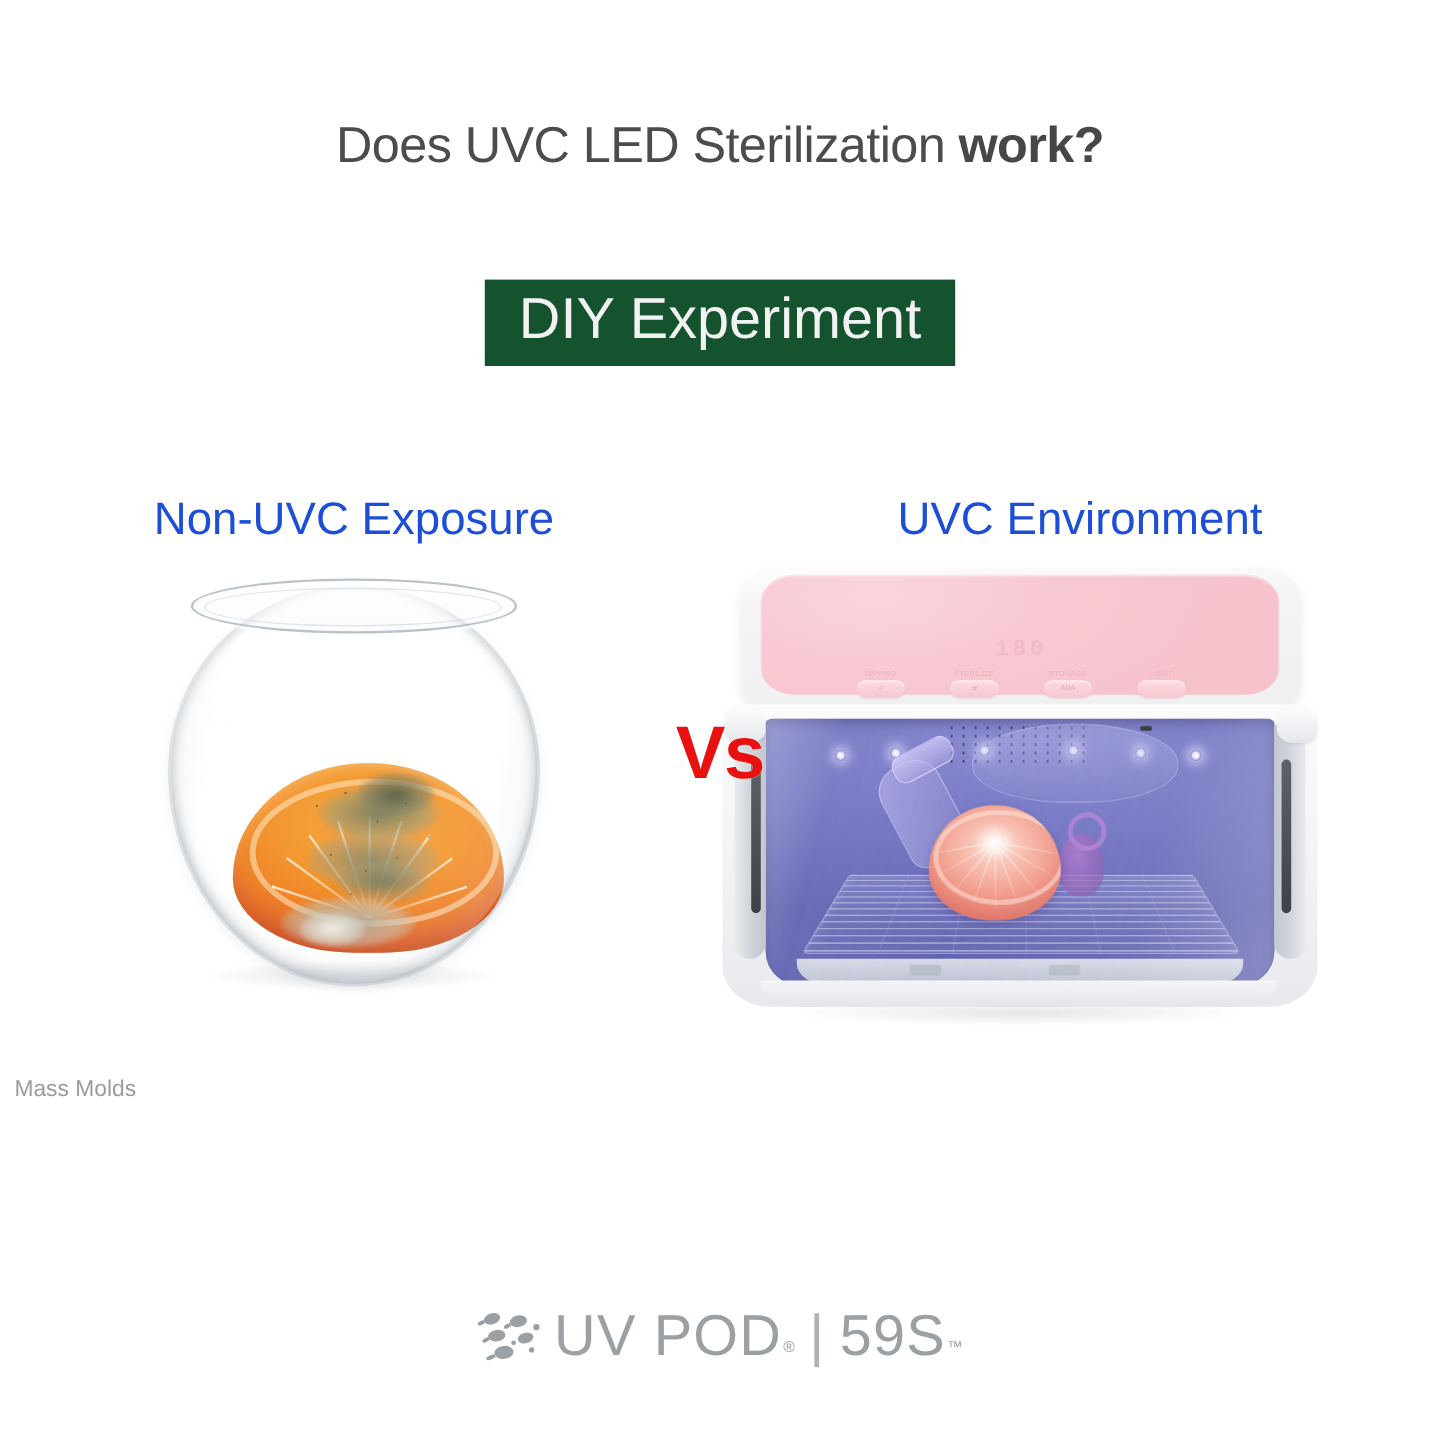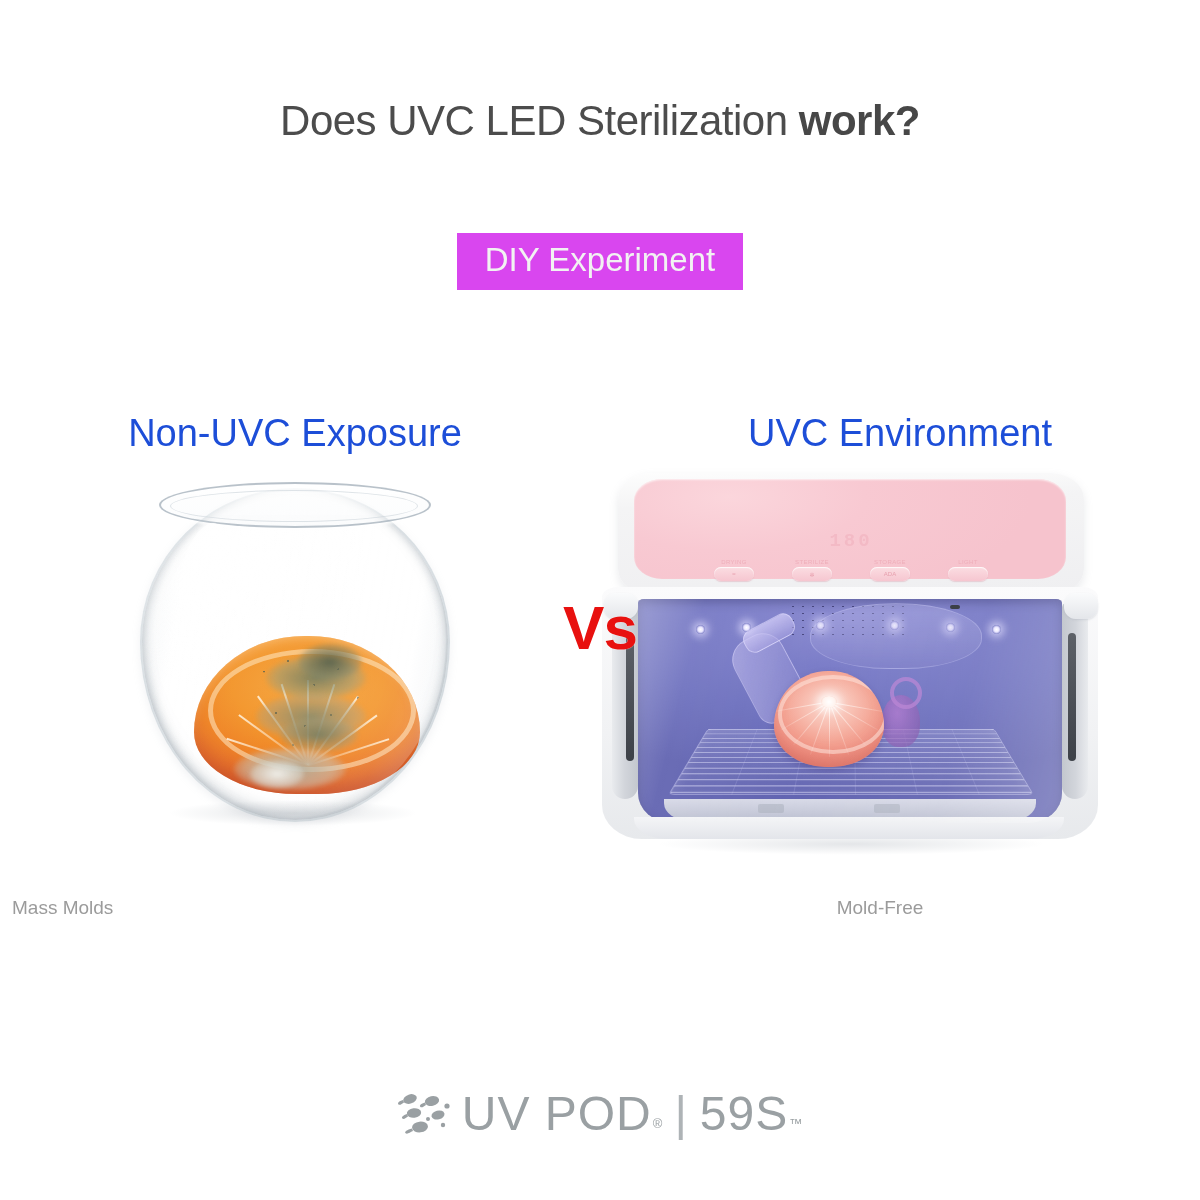--- a/index.html
+++ b/index.html
@@ -21,23 +21,23 @@
     font-weight:400;
     letter-spacing:-0.5px;
     white-space:nowrap;
   }
   .title .bold{font-weight:700;color:#474747;}
 
   
   .badge-wrap{position:absolute;left:0;top:233px;width:1200px;text-align:center;}
   .badge{
     display:inline-block;
-    background:#d946ef;
+    background:#14532d;
     color:#f2f2f2;
-    font-size:33px;
+    font-size:48px;
     font-weight:400;
     letter-spacing:0px;
     padding:10px 28px 14px 28px;
     line-height:1.0;
   }
 
   
   .col-head{
     position:absolute;top:412px;
     font-size:38px;color:#1d4ed8;font-weight:400;
@@ -501,21 +501,20 @@
     <div class="ear r"></div>
     <div class="hinge l"></div>
     <div class="hinge r"></div>
     <div class="hinge-slot l"></div>
     <div class="hinge-slot r"></div>
     <div class="sensor-dot"></div>
     <div class="pod-base"></div>
   </div>
 
   <div class="caption left">Mass Molds</div>
-  <div class="caption right">Mold-Free</div>
 
   <div class="footer">
     <svg class="germ-icon" viewBox="0 0 56 46" aria-hidden="true">
       <g fill="#9aa0a3">
         <ellipse cx="12" cy="8" rx="7" ry="4.6" transform="rotate(-18 12 8)"></ellipse>
         <path d="M5 9 C1 10 -1 12 0.5 13.4 C2 14.6 4 12.6 6 11.4 Z"></path>
         <ellipse cx="34" cy="10" rx="7.2" ry="4.8" transform="rotate(-12 34 10)"></ellipse>
         <path d="M27 11.6 C23 12.6 21 14.6 22.4 16 C24 17.2 26 15.2 28 14 Z"></path>
         <ellipse cx="16" cy="22" rx="7.2" ry="4.8" transform="rotate(-8 16 22)"></ellipse>
         <path d="M9 23 C5 24.4 3 26.2 4.4 27.6 C6 28.8 8 26.8 10 25.6 Z"></path>

